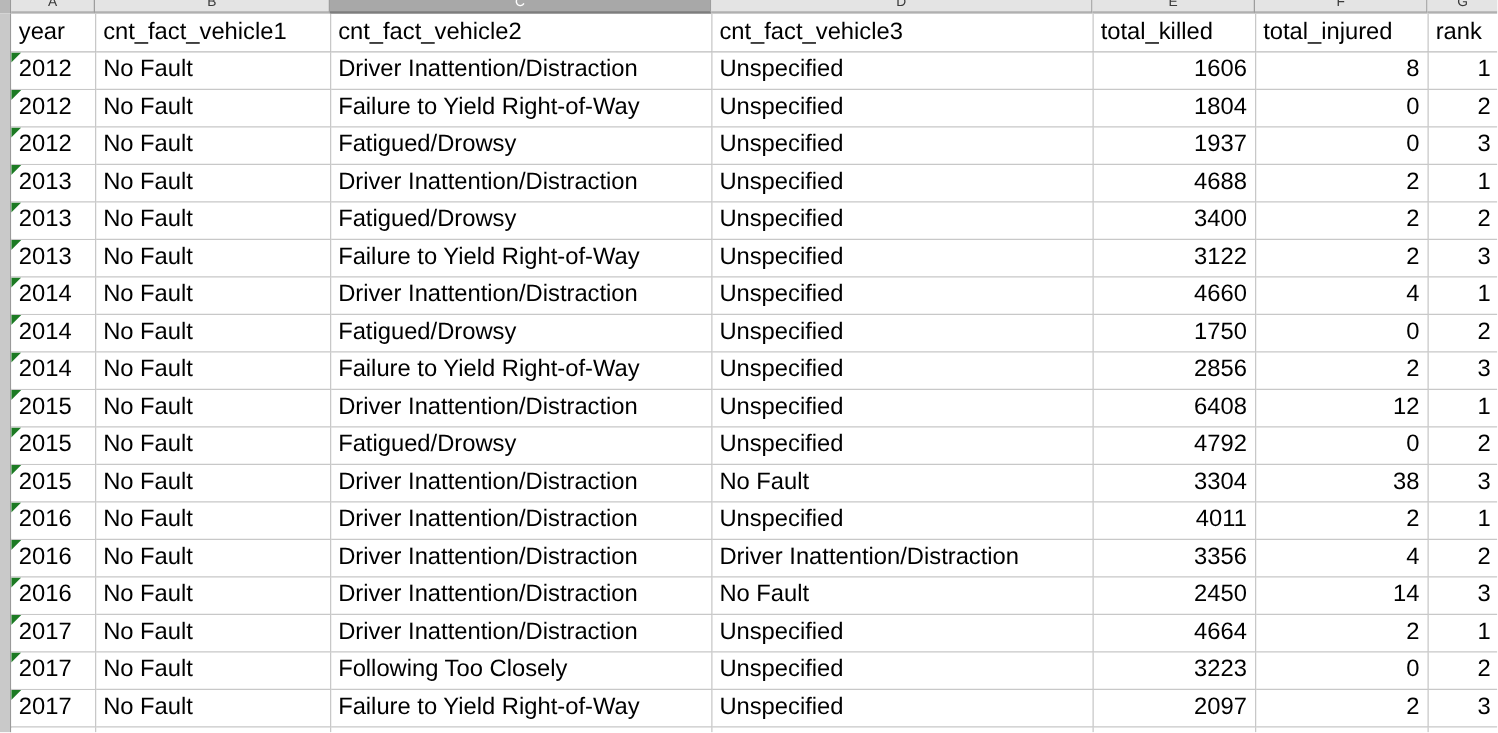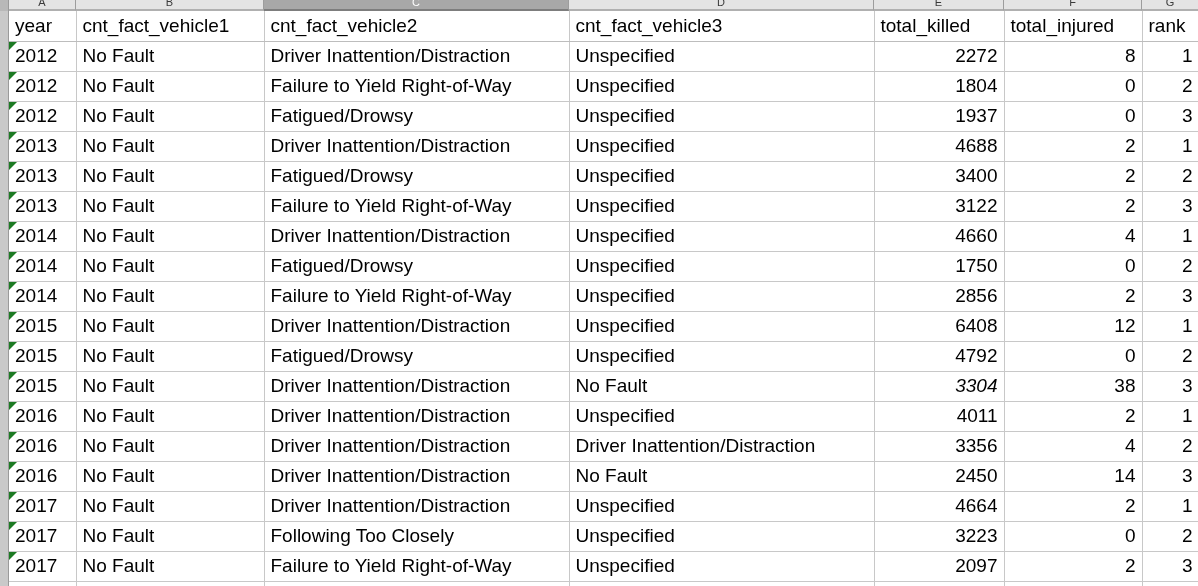--- a/index.html
+++ b/index.html
@@ -170,21 +170,21 @@
               <th class="num" style="width: 138px;">total_injured</th>
               <th class="num" style="width: 57px; margin-left: 44px;">rank</th>
             </tr>
         </thead>
         <tbody id="tbody-host">
             <tr>
               <td class="txt year-cell" style="width: 67px;"><div class="err-triangle"></div><span>2012</span></td>
               <td class="txt" style="width: 188px;">No Fault</td>
               <td class="txt" style="width: 305px;">Driver Inattention/Distraction</td>
               <td class="txt" style="width: 305px;">Unspecified</td>
-              <td class="num" style="width: 130px;">2272</td>
+              <td class="num" style="width: 130px;">1606</td>
               <td class="num" style="width: 138px;">8</td>
               <td class="num" style="width: 57px;">1</td>
             </tr>
             <tr>
               <td class="txt year-cell" style="width: 67px;"><div class="err-triangle"></div><span>2012</span></td>
               <td class="txt" style="width: 188px;">No Fault</td>
               <td class="txt" style="width: 305px;">Failure to Yield Right-of-Way</td>
               <td class="txt" style="width: 305px;">Unspecified</td>
               <td class="num" style="width: 130px;">1804</td>
               <td class="num" style="width: 138px;">0</td>
@@ -269,21 +269,21 @@
               <td class="txt" style="width: 305px;">Unspecified</td>
               <td class="num" style="width: 130px;">4792</td>
               <td class="num" style="width: 138px;">0</td>
               <td class="num" style="width: 57px;">2</td>
             </tr>
             <tr>
               <td class="txt year-cell" style="width: 67px;"><div class="err-triangle"></div><span>2015</span></td>
               <td class="txt" style="width: 188px;">No Fault</td>
               <td class="txt" style="width: 305px;">Driver Inattention/Distraction</td>
               <td class="txt" style="width: 305px;">No Fault</td>
-              <td class="num" style="width: 130px; font-style: italic;">3304</td>
+              <td class="num" style="width: 130px;">3304</td>
               <td class="num" style="width: 138px;">38</td>
               <td class="num" style="width: 57px;">3</td>
             </tr>
             <tr>
               <td class="txt year-cell" style="width: 67px;"><div class="err-triangle"></div><span>2016</span></td>
               <td class="txt" style="width: 188px;">No Fault</td>
               <td class="txt" style="width: 305px;">Driver Inattention/Distraction</td>
               <td class="txt" style="width: 305px;">Unspecified</td>
               <td class="num" style="width: 130px;">4011</td>
               <td class="num" style="width: 138px;">2</td>

